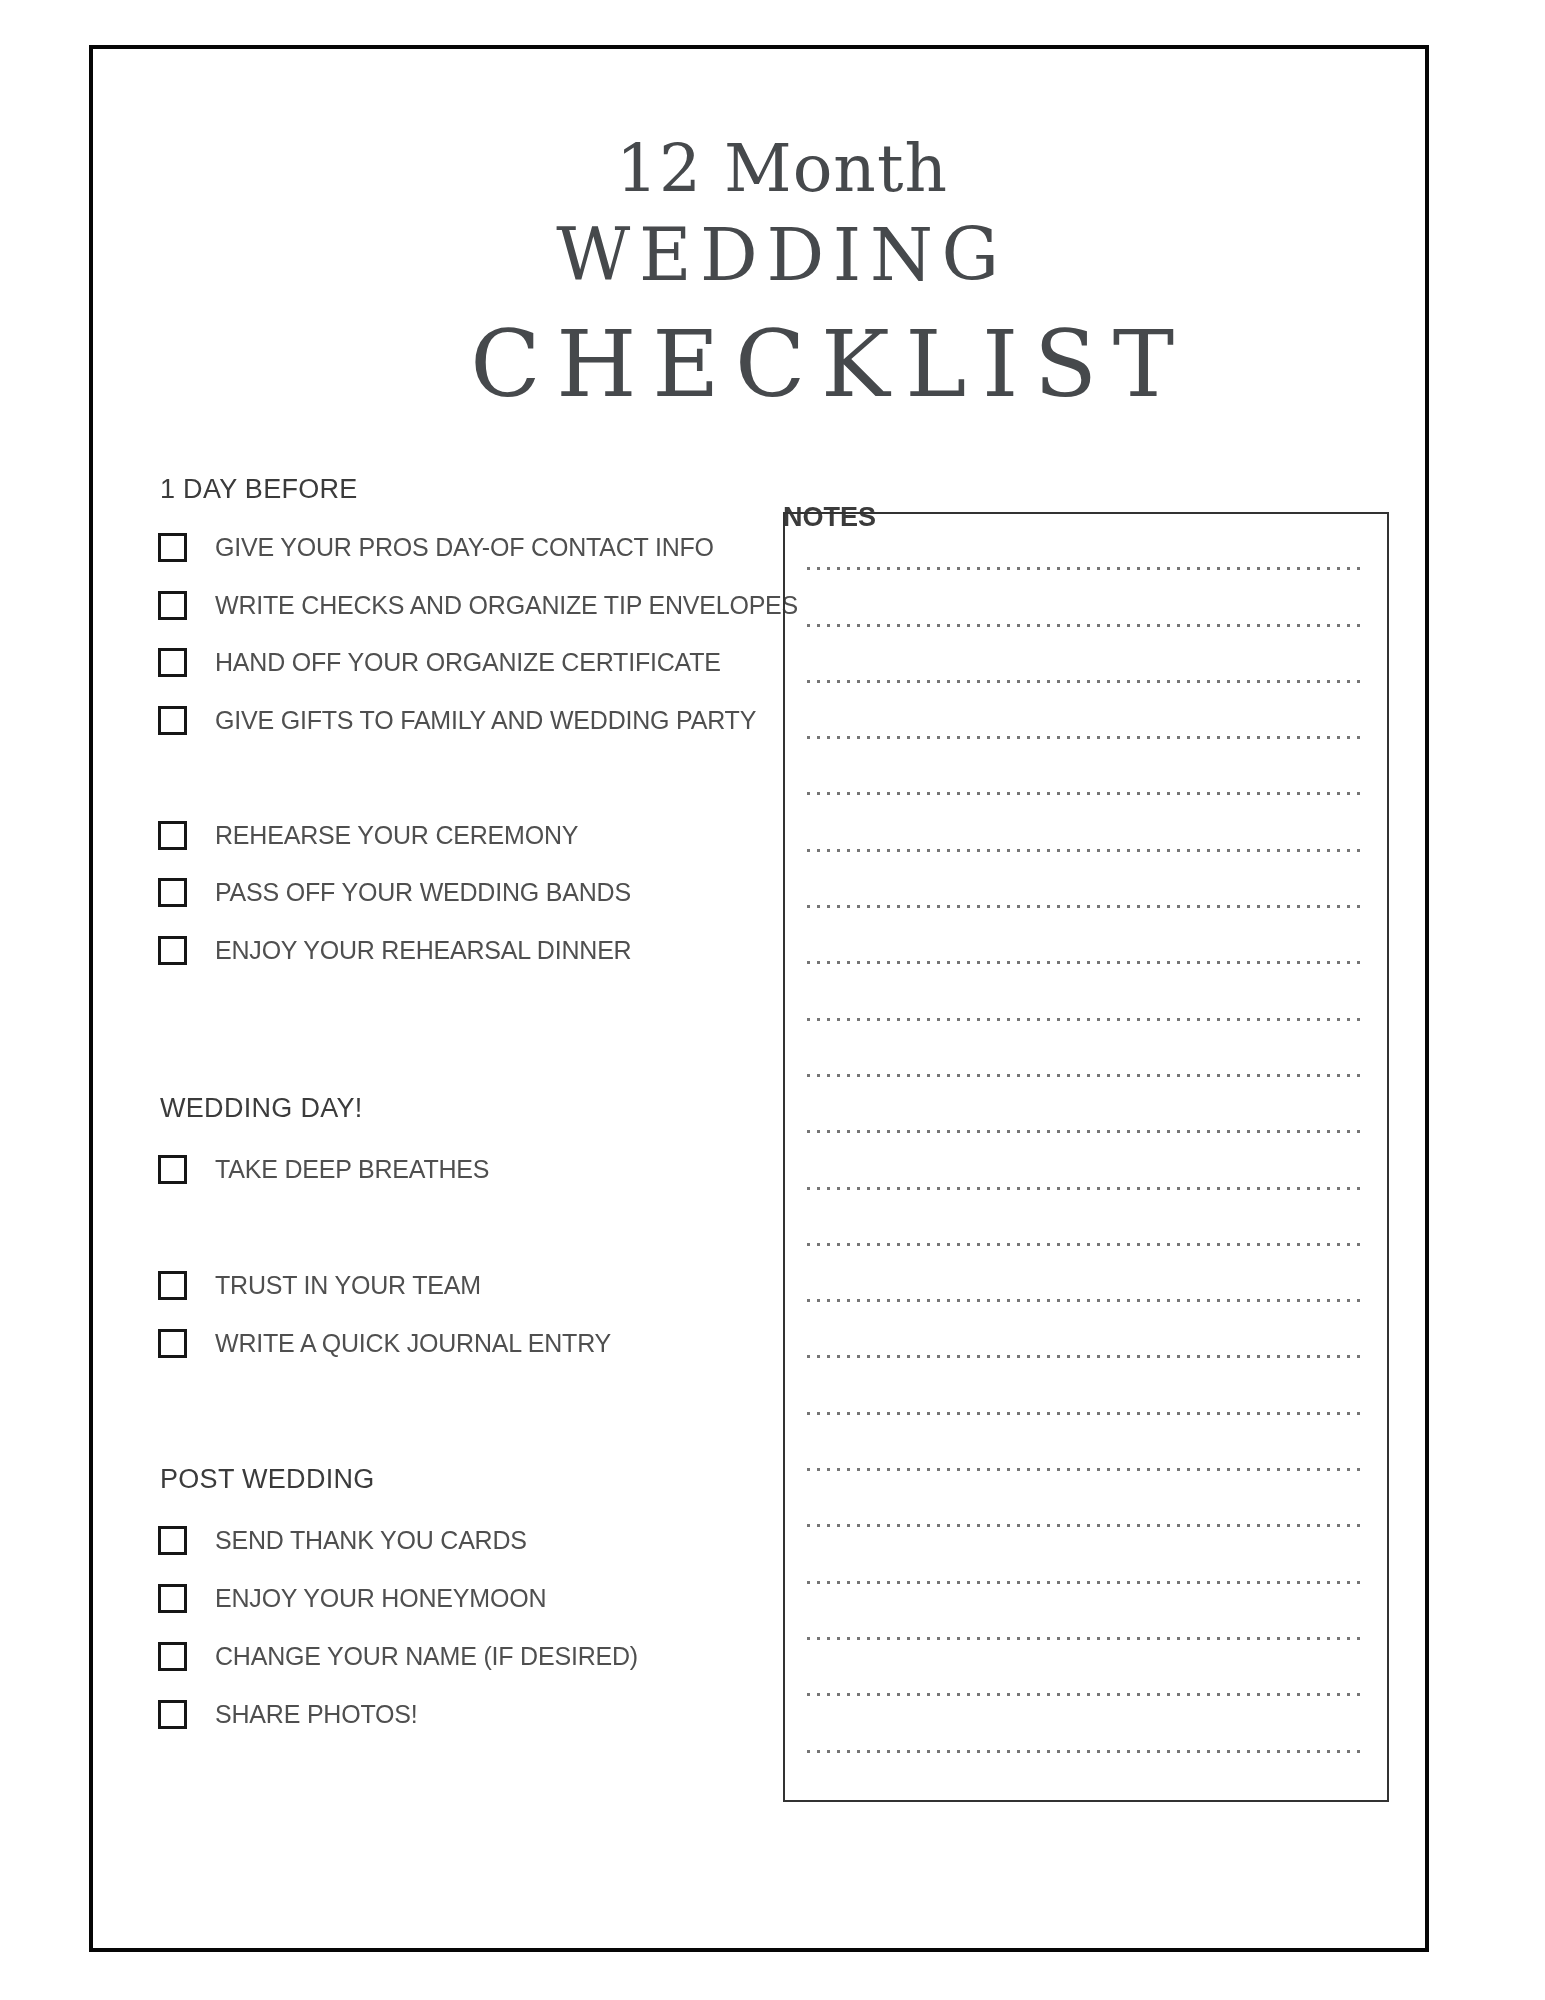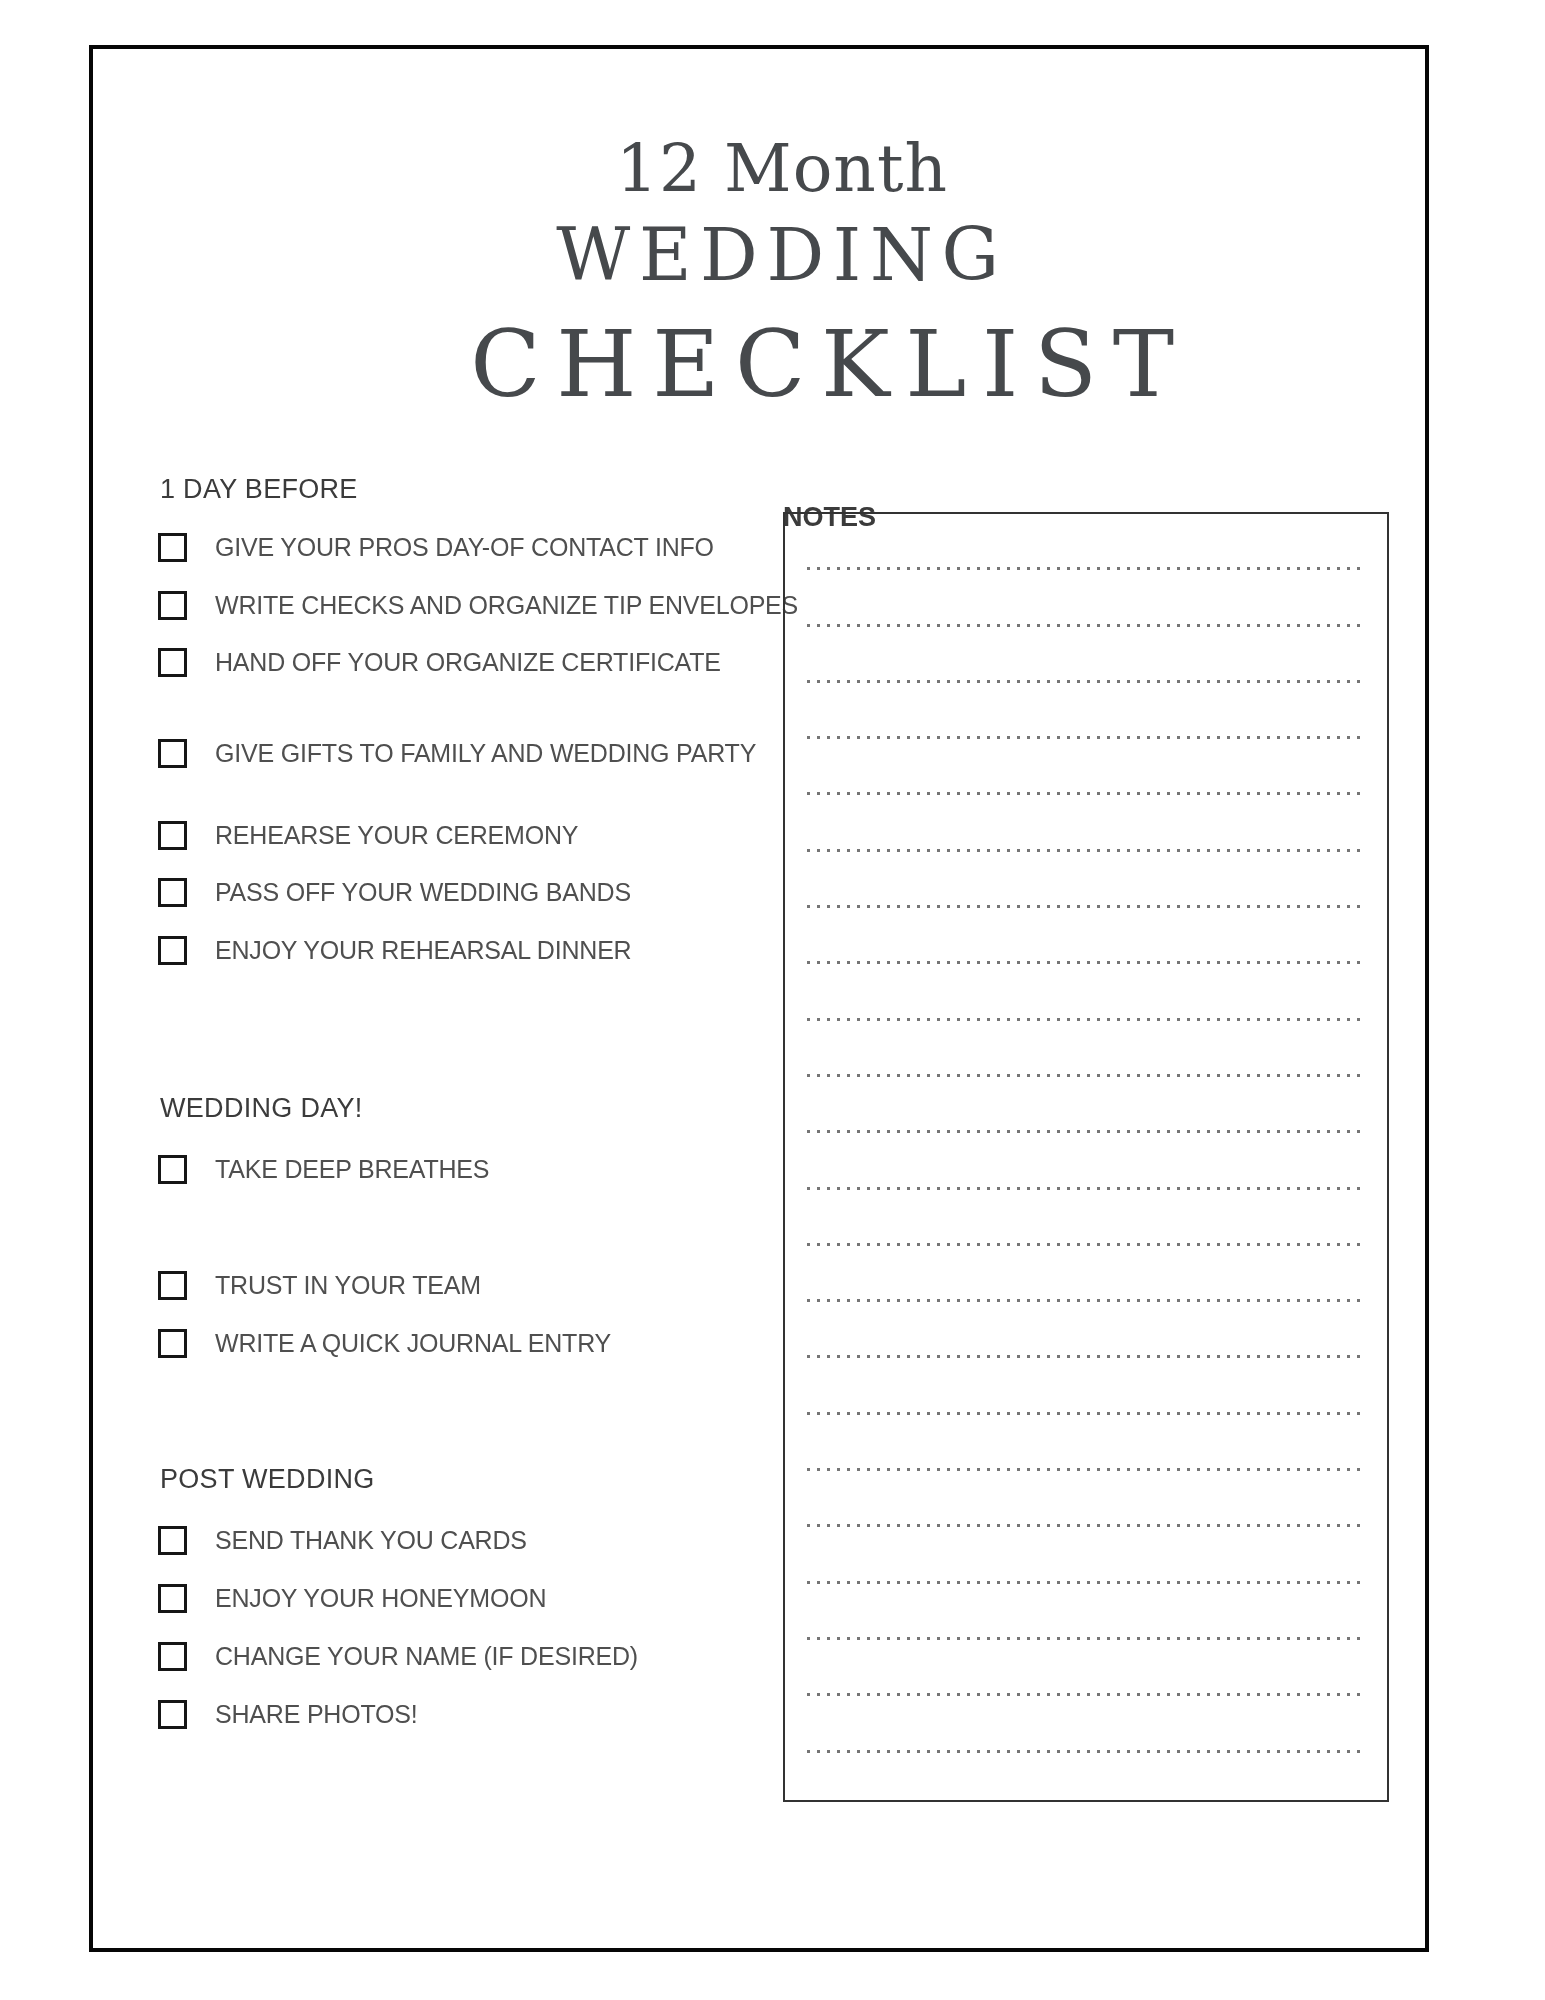--- a/index.html
+++ b/index.html
@@ -110,21 +110,21 @@
     <span class="lbl">GIVE YOUR PROS DAY-OF CONTACT INFO</span>
   </div>
   <div class="row" style="top:590px">
     <span class="cb"></span>
     <span class="lbl">WRITE CHECKS AND ORGANIZE TIP ENVELOPES</span>
   </div>
   <div class="row" style="top:647px">
     <span class="cb"></span>
     <span class="lbl">HAND OFF YOUR ORGANIZE CERTIFICATE</span>
   </div>
-  <div class="row" style="top:738px">
+  <div class="row" style="top:705px">
     <span class="cb"></span>
     <span class="lbl">GIVE GIFTS TO FAMILY AND WEDDING PARTY</span>
   </div>
   <div class="row" style="top:820px">
     <span class="cb"></span>
     <span class="lbl">REHEARSE YOUR CEREMONY</span>
   </div>
   <div class="row" style="top:877px">
     <span class="cb"></span>
     <span class="lbl">PASS OFF YOUR WEDDING BANDS</span>

